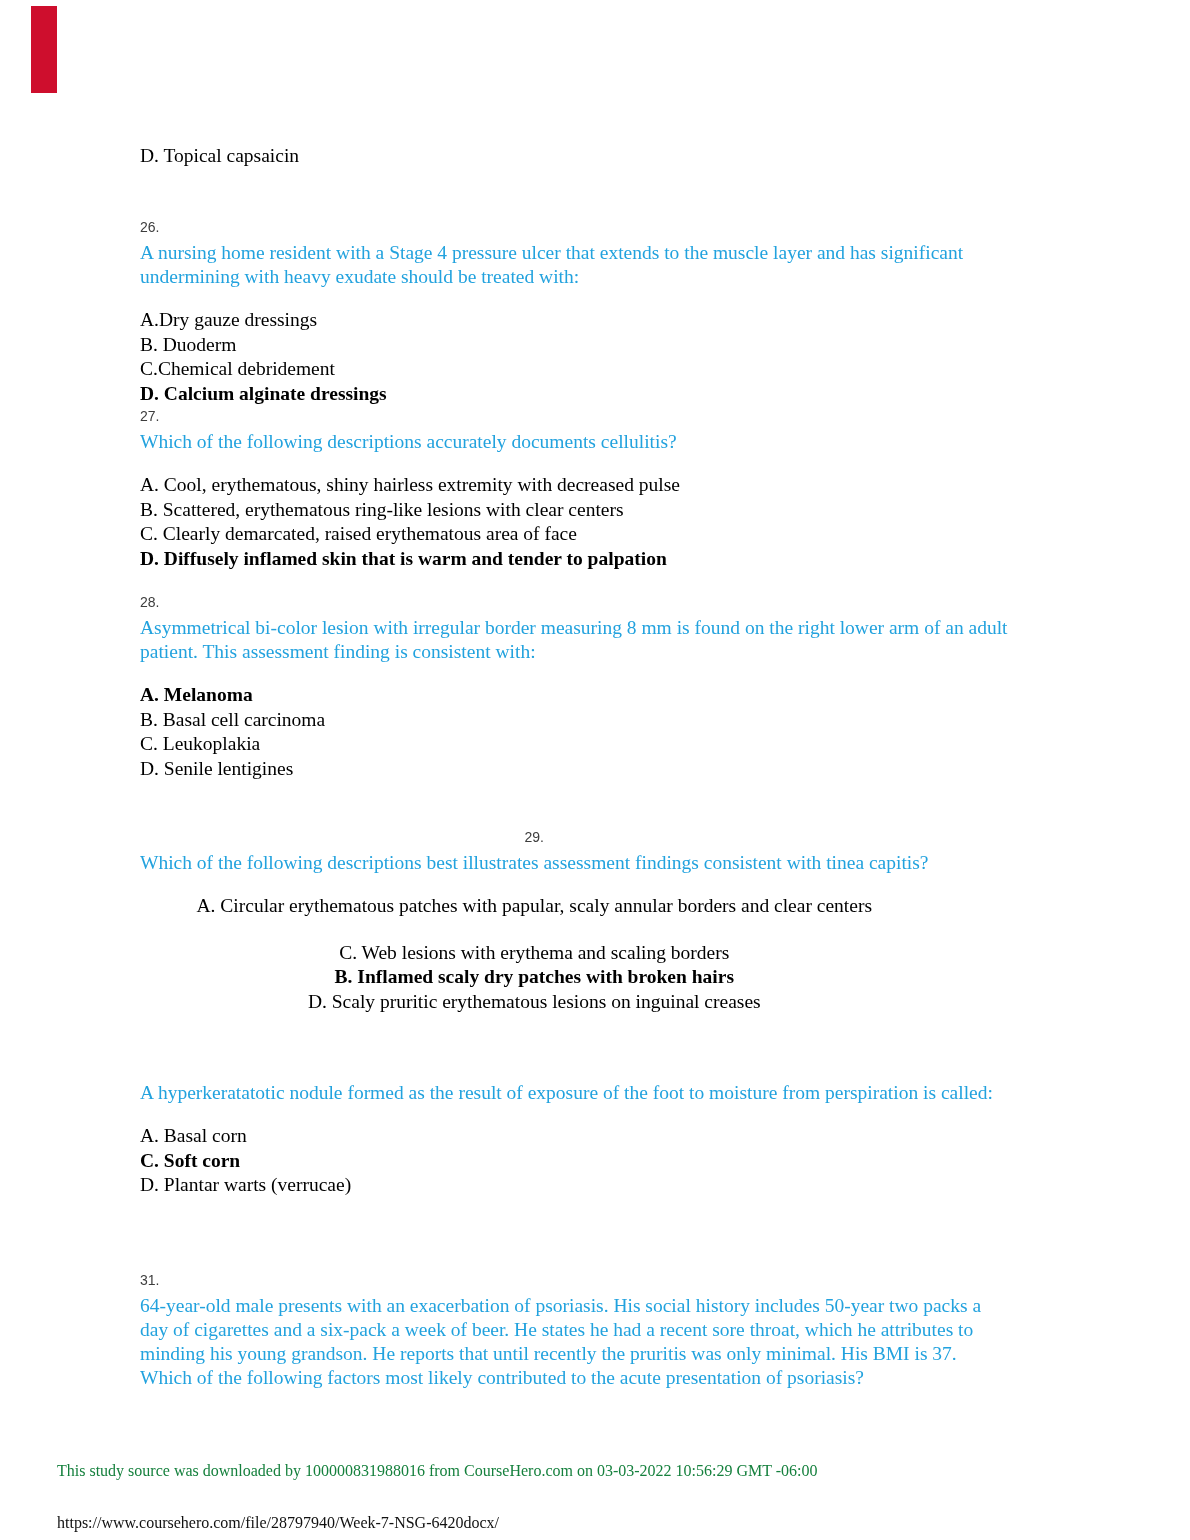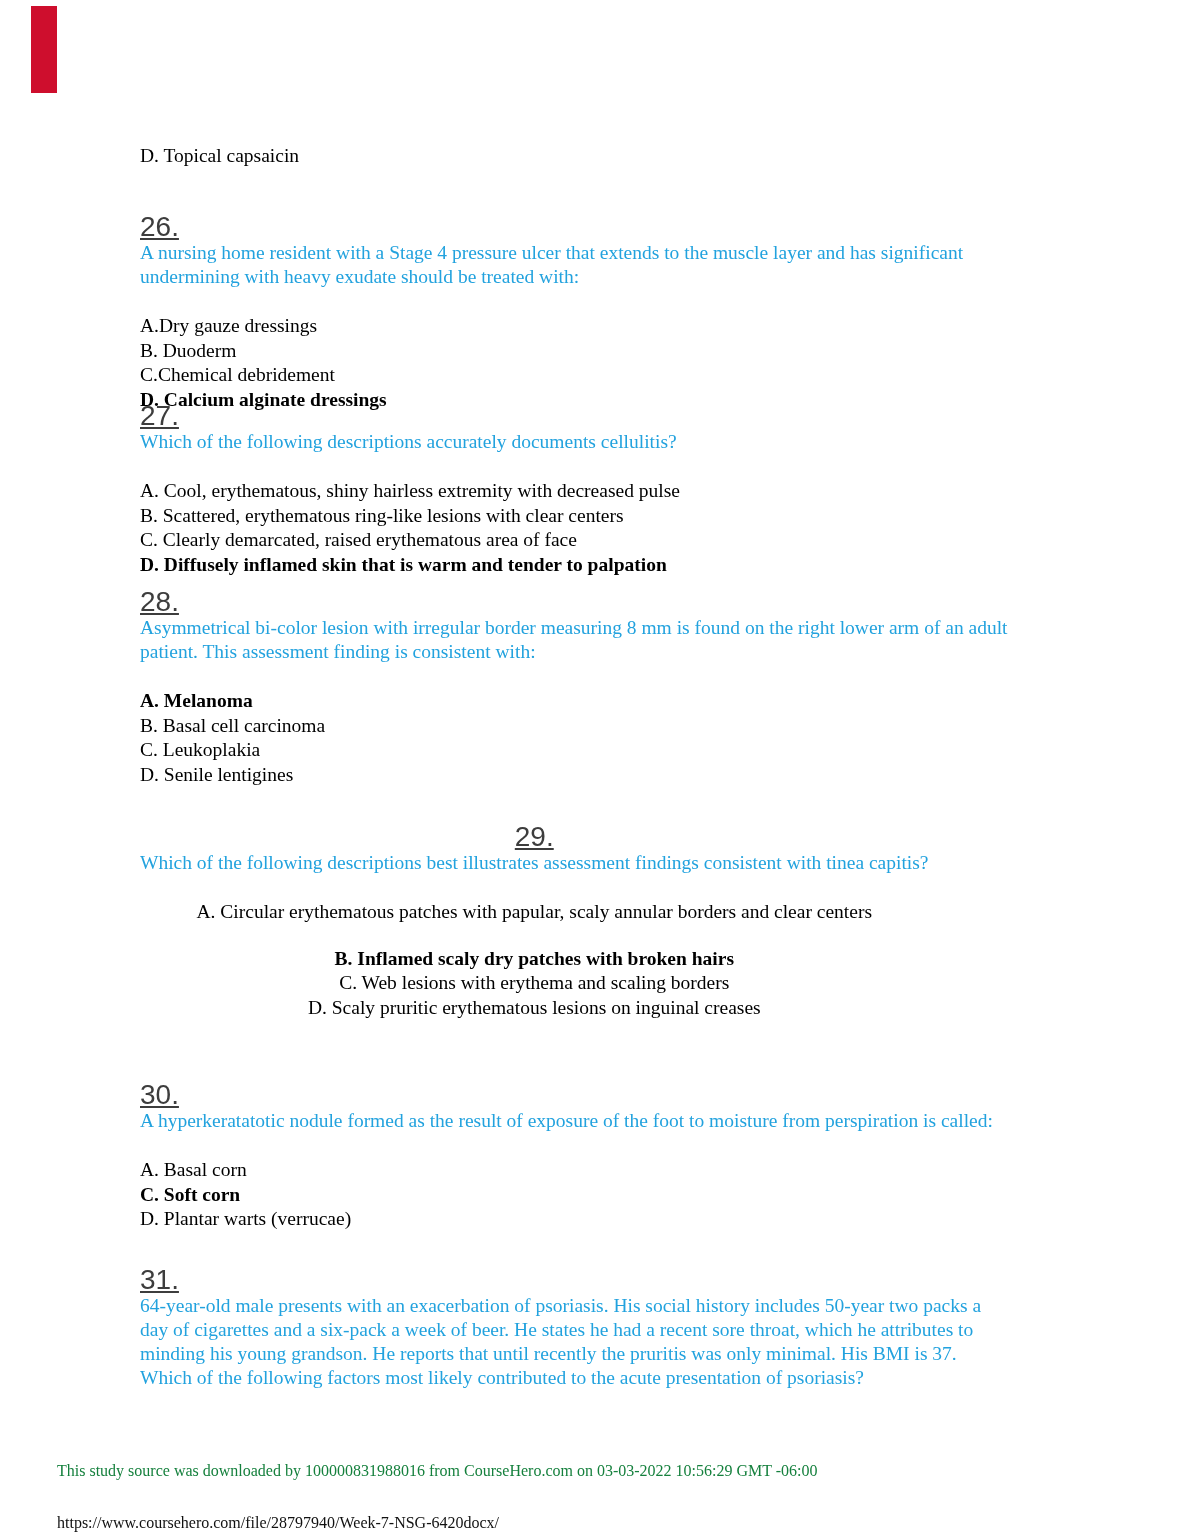--- a/index.html
+++ b/index.html
@@ -24,28 +24,27 @@
   .leftover { top: 144px; font-size: 19.5px; line-height: 24px; white-space: nowrap; }
   .question { left: 140px; }
   .q26 { top: 213px; }
   .q27 { top: 402px; }
   .q28 { top: 588px; }
   .q29 { top: 823px; text-align: center; }
   .q30 { top: 1081px; }
   .q31 { top: 1266px; }
   .qnum {
     font-family: "Liberation Sans", "DejaVu Sans", sans-serif;
-    font-size: 28px;
+    font-size: 14px;
     line-height: 28px;
     color: var(--number-color, #3D3D3D);
-    text-decoration: underline;
   }
   .prompt { color: var(--prompt-color, #22A2DE); }
   .prompt .line { font-size: 19.5px; line-height: 24px; white-space: nowrap; }
-  .options { margin-top: 25px; }
+  .options { margin-top: 19px; }
   .option { font-size: 19.5px; line-height: 24.5px; white-space: nowrap; color: var(--body-color, #000000); }
   .option.bold { font-weight: bold; }
   .gap-after { margin-bottom: 22px; }
   .footer-note {
     position: absolute;
     left: 57px;
     top: 1461px;
     font-size: 16px;
     line-height: 20px;
     white-space: nowrap;
@@ -113,28 +112,27 @@
     </div>
   </section>
 
   <section class="abs question q29">
     <div class="qnum">29.</div>
     <div class="prompt">
       <div class="line">Which of the following descriptions best illustrates assessment findings consistent with tinea capitis?</div>
     </div>
     <div class="options">
       <div class="option gap-after">A. Circular erythematous patches with papular, scaly annular borders and clear centers</div>
+      <div class="option">C. Web lesions with erythema and scaling borders</div>
       <div class="option bold">B. Inflamed scaly dry patches with broken hairs</div>
-      <div class="option">C. Web lesions with erythema and scaling borders</div>
       <div class="option">D. Scaly pruritic erythematous lesions on inguinal creases</div>
     </div>
   </section>
 
   <section class="abs question q30">
-    <div class="qnum">30.</div>
     <div class="prompt">
       <div class="line">A hyperkeratatotic nodule formed as the result of exposure of the foot to moisture from perspiration is called:</div>
     </div>
     <div class="options">
       <div class="option">A. Basal corn</div>
       <div class="option bold">C. Soft corn</div>
       <div class="option">D. Plantar warts (verrucae)</div>
     </div>
   </section>
 

